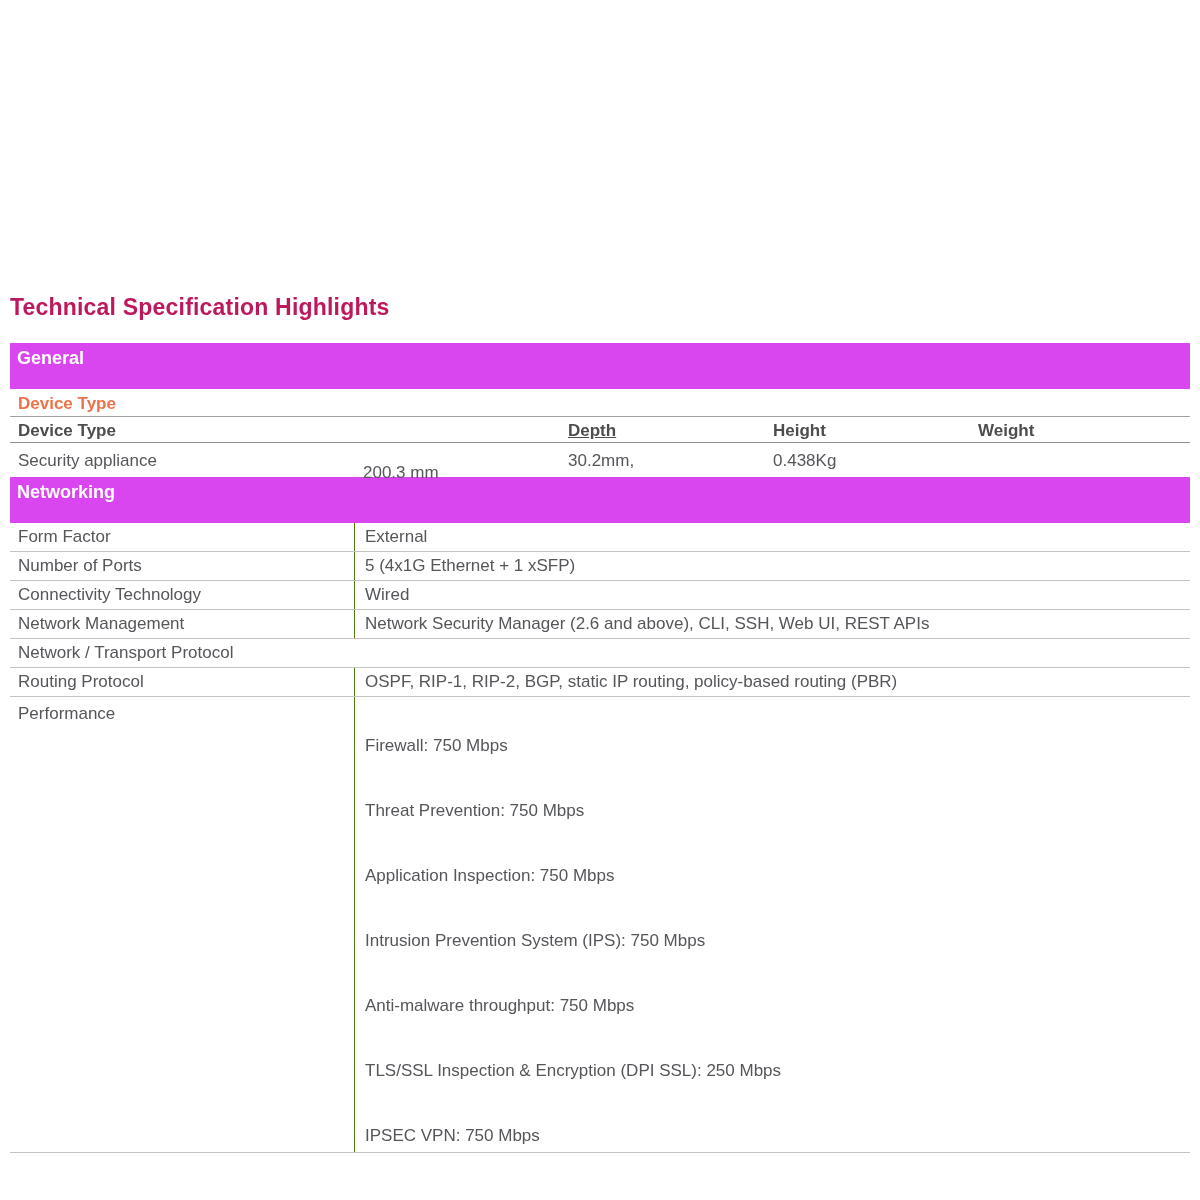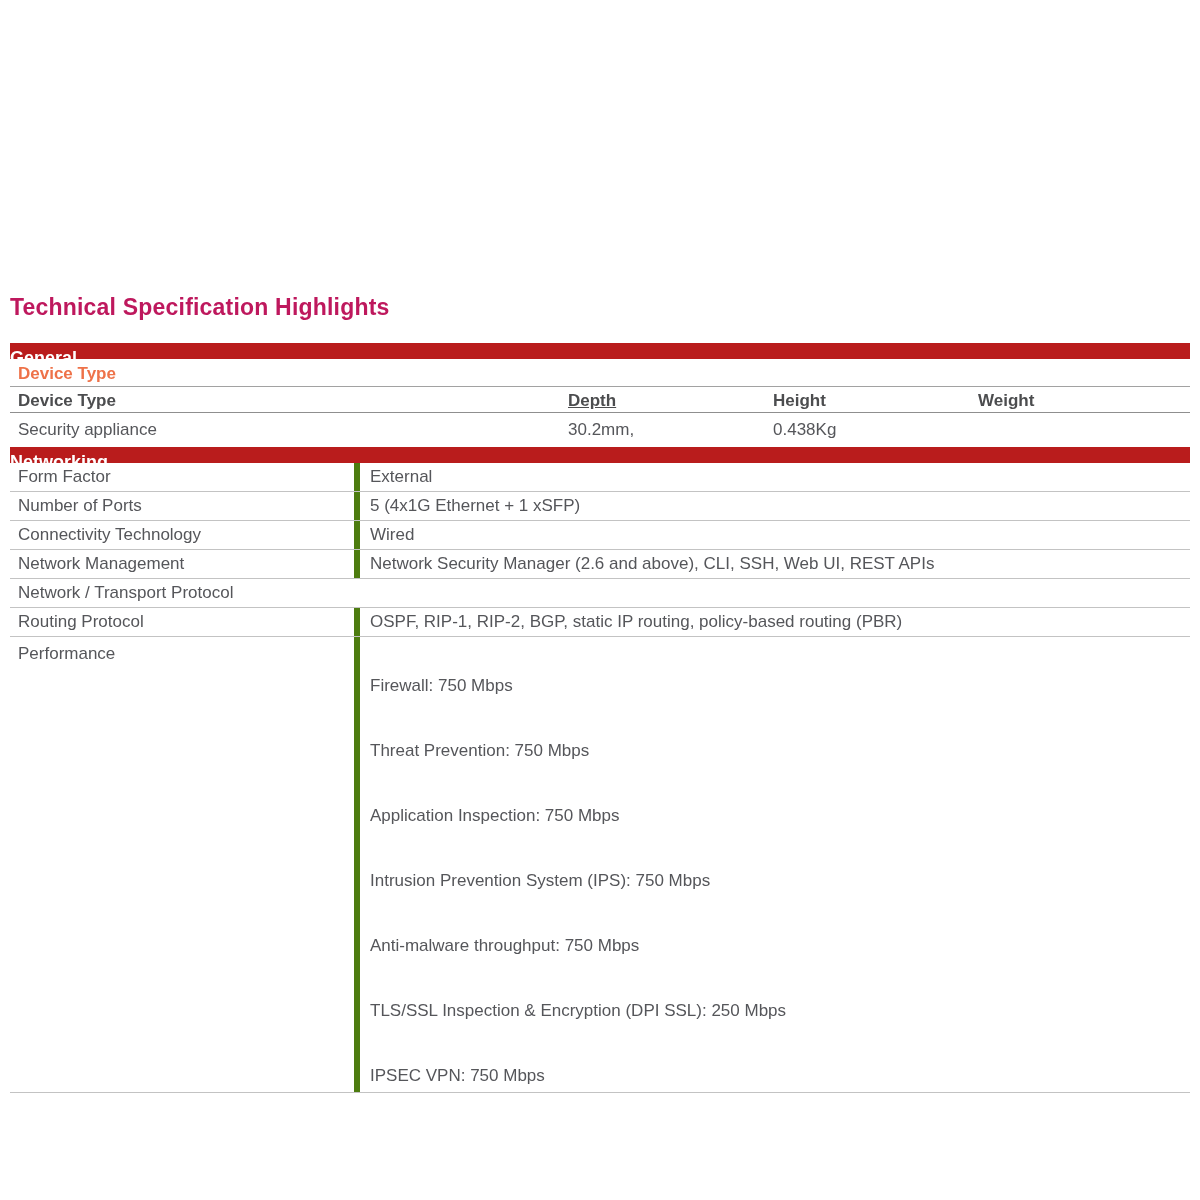--- a/index.html
+++ b/index.html
@@ -18,61 +18,61 @@
     letter-spacing:0.2px;
     margin-top:12px;
   }
 
   .spec-table{
     position:absolute;left:10px;top:343px;width:1180px;
     font-size:17px;
   }
 
   .section-bar{
-    height:16px;line-height:31px;
-    background:#b91c1c;color:#ffffff;
+    height:46px;line-height:31px;
+    background:#d946ef;color:#ffffff;
     font-weight:bold;font-size:18px;
-    padding-left:0;box-sizing:border-box;
+    padding-left:7px;box-sizing:border-box;
   }
 
   .subsection-row{
     height:28px;line-height:29px;
     padding-left:8px;box-sizing:border-box;
     color:#EE7249;font-weight:bold;
     border-bottom:1px solid #A2A2A2;
   }
 
   .dim-row{display:flex;box-sizing:border-box;}
   .dim-head{
     height:26px;line-height:27px;
     font-weight:bold;color:#4C4D4F;
     border-bottom:1px solid #8F8F8F;
   }
-  .dim-data{height:34px;line-height:33px;color:#55565A;}
+  .dim-data{height:34px;line-height:33px;color:#55565A;align-items:center;}
   .dim-row .c{padding-left:8px;box-sizing:border-box;white-space:nowrap;overflow:hidden;}
   .c0{width:345px;}
   .c1{width:205px;margin-top:24px;}
   .c2{width:205px;text-decoration:underline;}
   .c3{width:205px;}
   .c4{flex:1;}
 
   .spec-row{
     display:flex;
     border-bottom:1px solid #C3C3C3;
     color:#55565A;
     justify-content:space-between;
   }
   .spec-row .label{
     width:344px;min-width:344px;
     padding-left:8px;box-sizing:border-box;
     line-height:28px;
   }
   .spec-row .value{
     flex:1;
-    border-left:6px solid #4d7c0f;
+    border-left:1px solid #4d7c0f;
     padding-left:10px;box-sizing:border-box;
   }
   .spec-row .vl{line-height:28px;}
   .spec-row.ntp .vl{line-height:27px;max-width:800px;}
   .spec-row.perf .label{line-height:33px;}
   .spec-row.perf .vl{line-height:33px;margin-top:32px;}
 </style>
 </head>
 <body>
 

